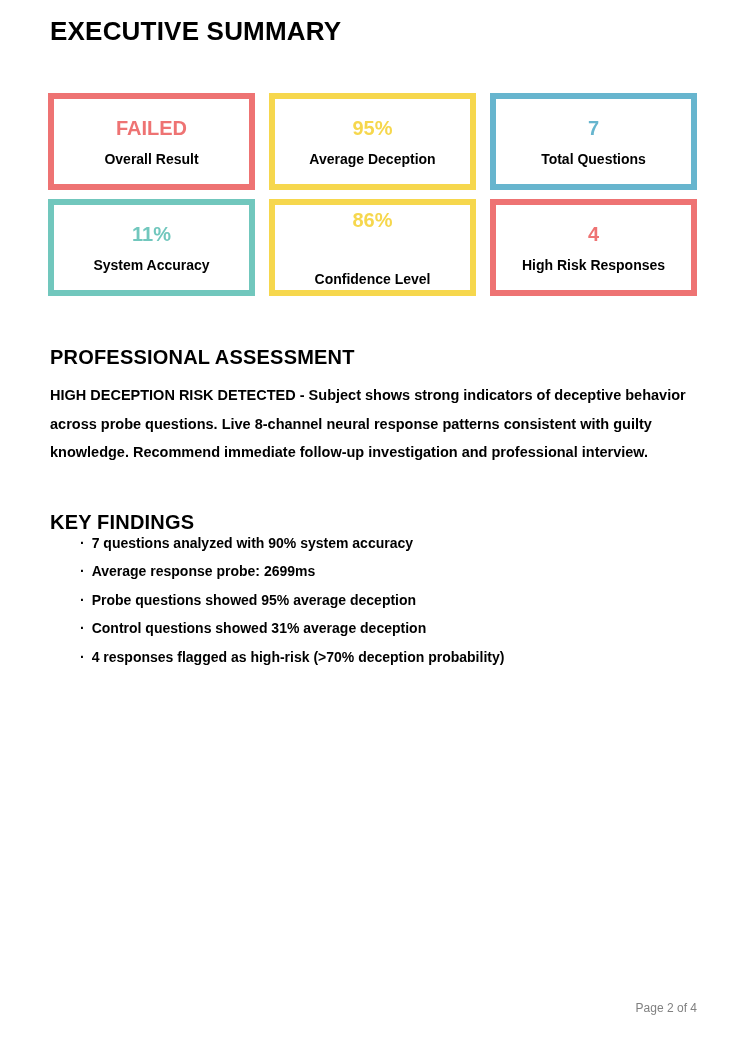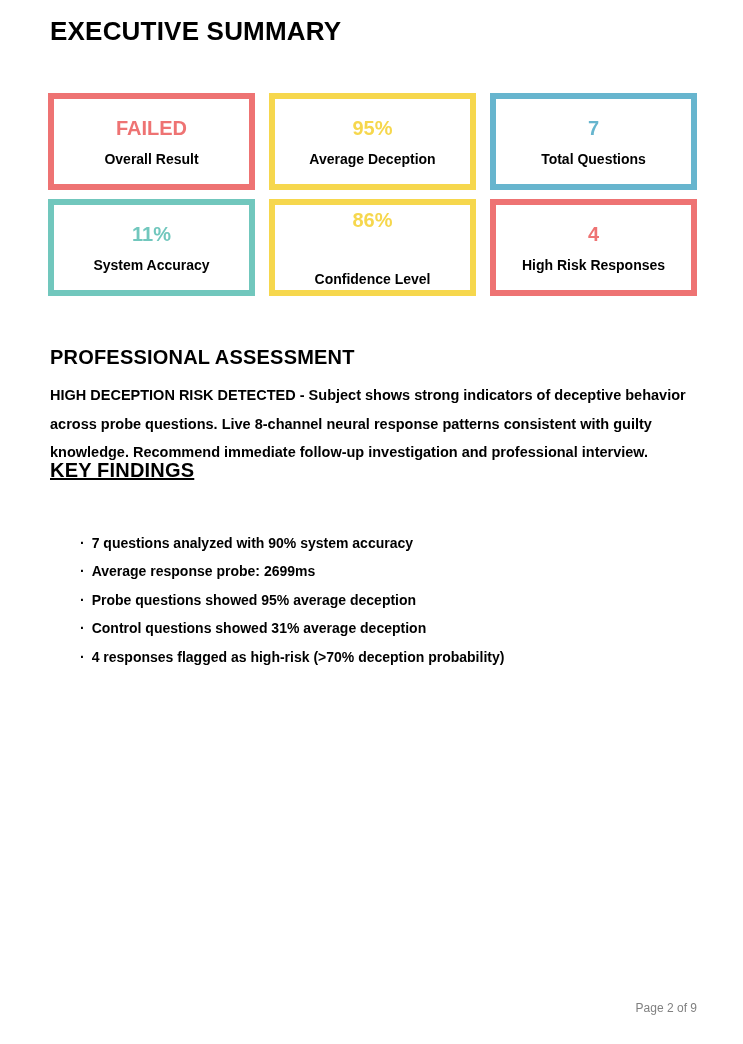--- a/index.html
+++ b/index.html
@@ -65,21 +65,21 @@
   .assessment-body {
     position: absolute;
     left: 50px;
     top: 381px;
     width: 648px;
     margin: 0;
     font-size: 14.5px;
     font-weight: bold;
     line-height: 28.5px;
   }
-  .heading-findings { top: 459px; text-decoration: underline; }
+  .heading-findings { top: 511px; }
   .findings-list {
     position: absolute;
     left: 68px;
     top: 517px;
     margin: 12px;
     padding: 0;
     list-style: none;
   }
   .findings-list li {
     font-size: 14px;
@@ -157,15 +157,15 @@
       <span class="bullet">·</span><span>Probe questions showed 95% average deception</span>
     </li>
     <li>
       <span class="bullet">·</span><span>Control questions showed 31% average deception</span>
     </li>
     <li>
       <span class="bullet">·</span><span>4 responses flagged as high-risk (&gt;70% deception probability)</span>
     </li>
   </ul>
 
-  <div class="page-footer">Page 2 of 9</div>
+  <div class="page-footer">Page 2 of 4</div>
 
 </div>
 
 </body></html>

